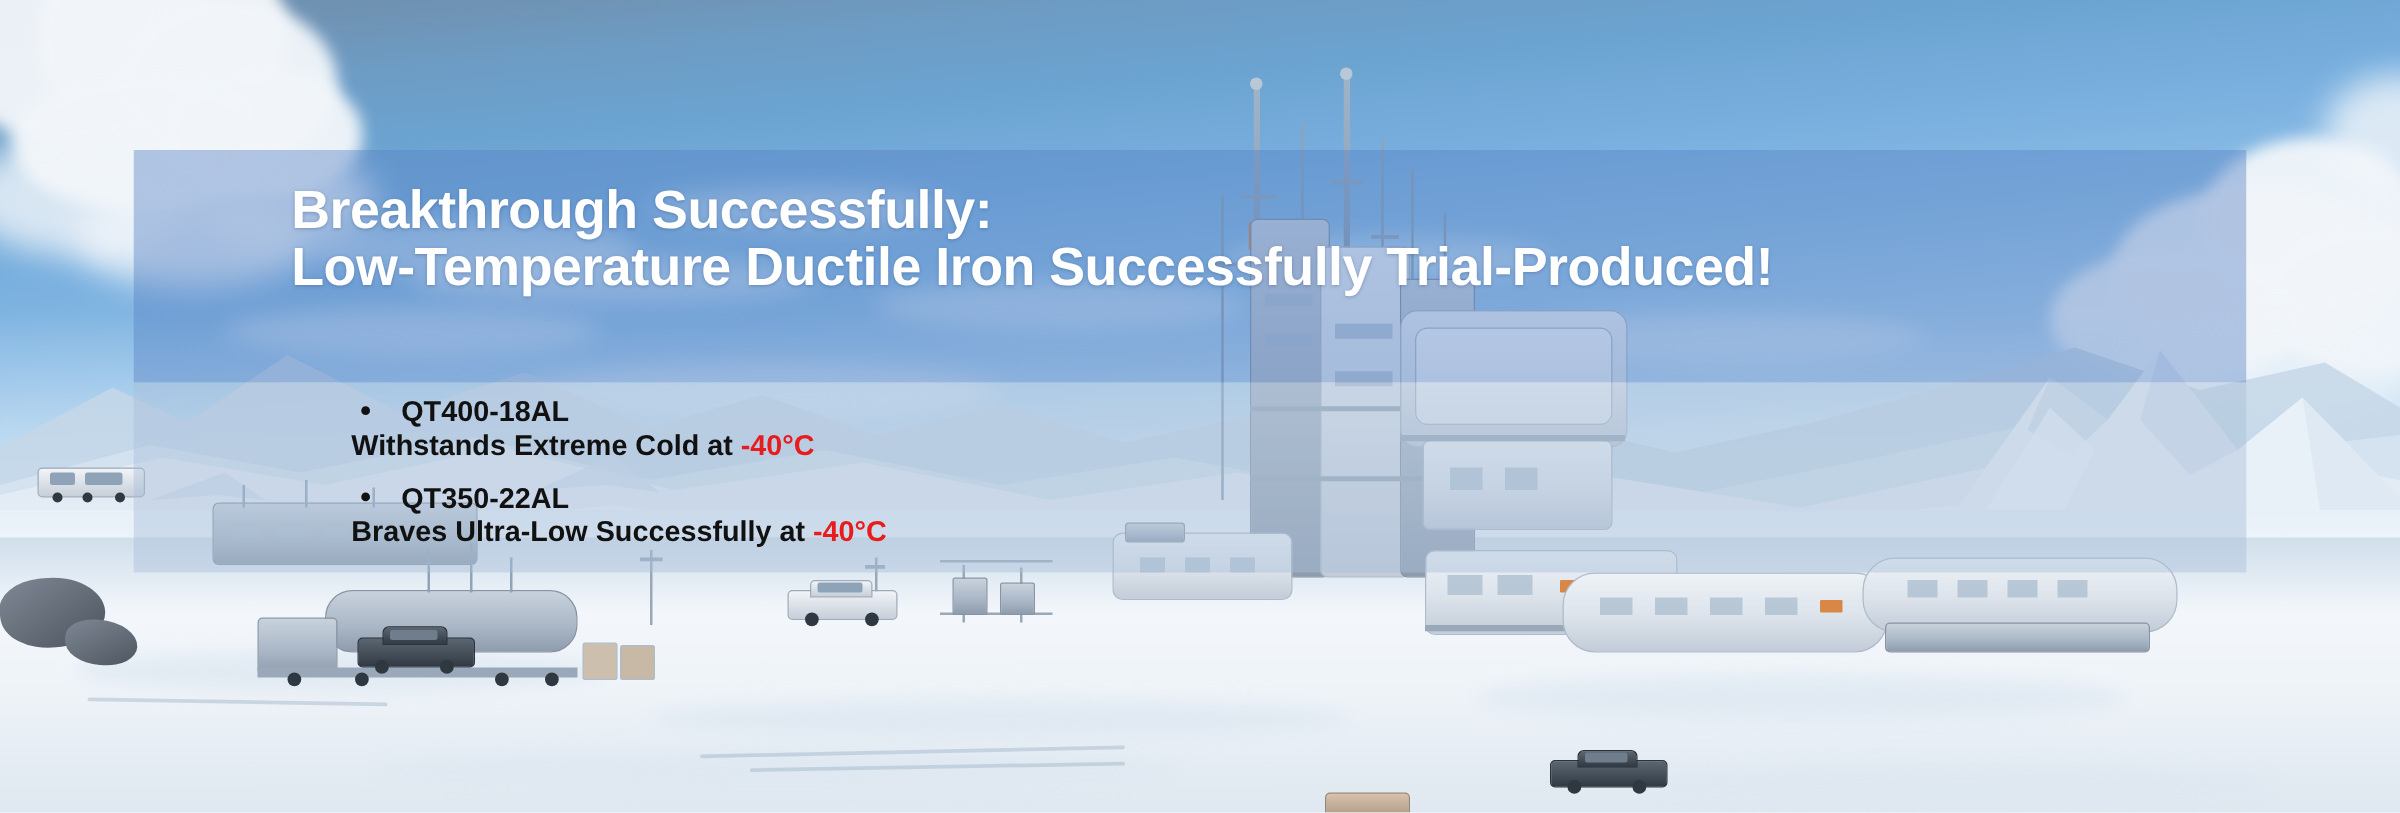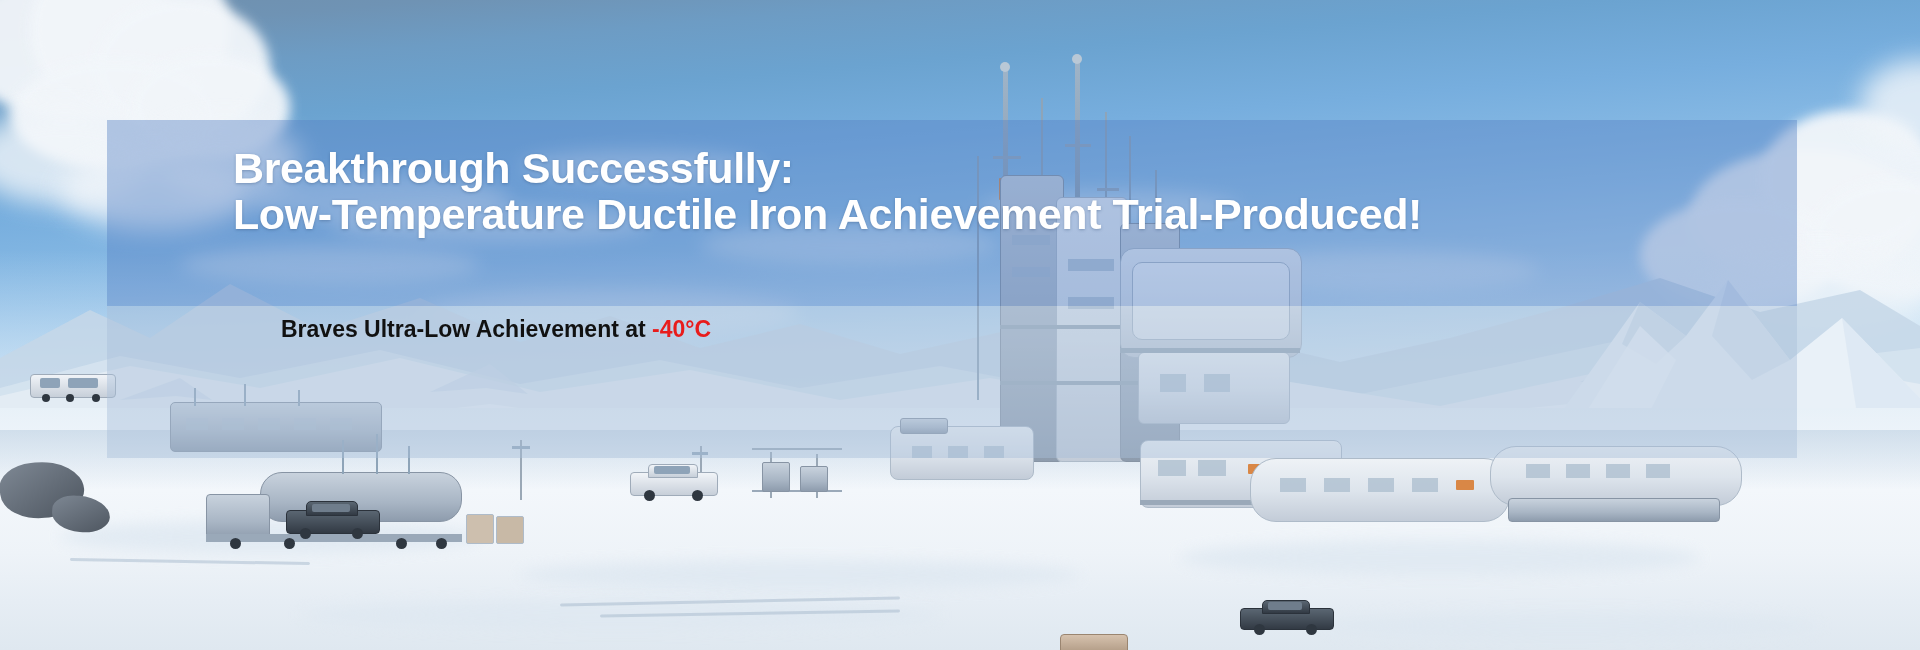--- a/index.html
+++ b/index.html
@@ -545,27 +545,40 @@
   </div>
 
   <div class="rock" style="left:0px; top:462px; width:84px; height:56px; transform:rotate(-6deg);"></div>
   <div class="rock" style="left:52px; top:496px; width:58px; height:36px; transform:rotate(4deg);"></div>
 
   <div class="overlay-title"></div>
   <div class="overlay-body"></div>
 
   <div class="headline">
     <span class="line1">Breakthrough Successfully:</span>
-    <span class="line2">Low-Temperature Ductile Iron Achievement Trial-Produced!</span>
+    <span class="line2">Low-Temperature Ductile Iron Successfully Trial-Produced!</span>
   </div>
 
   <div class="bullets">
 
-
     <div class="bullet-group">
+      <span class="bullet-row">
+        <span class="bullet-dot"></span>
+        <span>QT400-18AL</span>
+      </span>
       <span class="bullet-sub">
-        <span>Braves Ultra-Low Achievement at </span><span class="temp">-40°C</span>
+        <span>Withstands Extreme Cold at </span><span class="temp">-40°C</span>
       </span>
     </div>
 
+    <div class="bullet-group">
+      <span class="bullet-row">
+        <span class="bullet-dot"></span>
+        <span>QT350-22AL</span>
+      </span>
+      <span class="bullet-sub">
+        <span>Braves Ultra-Low Successfully at </span><span class="temp">-40°C</span>
+      </span>
+    </div>
+
   </div>
 
 </div>
 
 </body></html>

